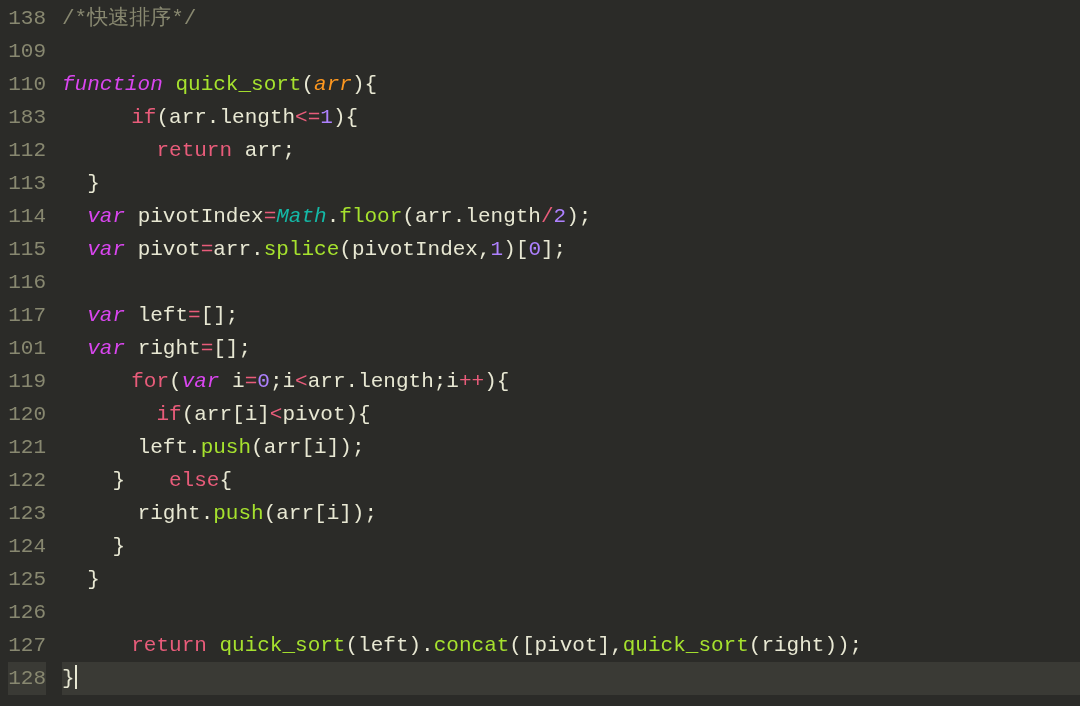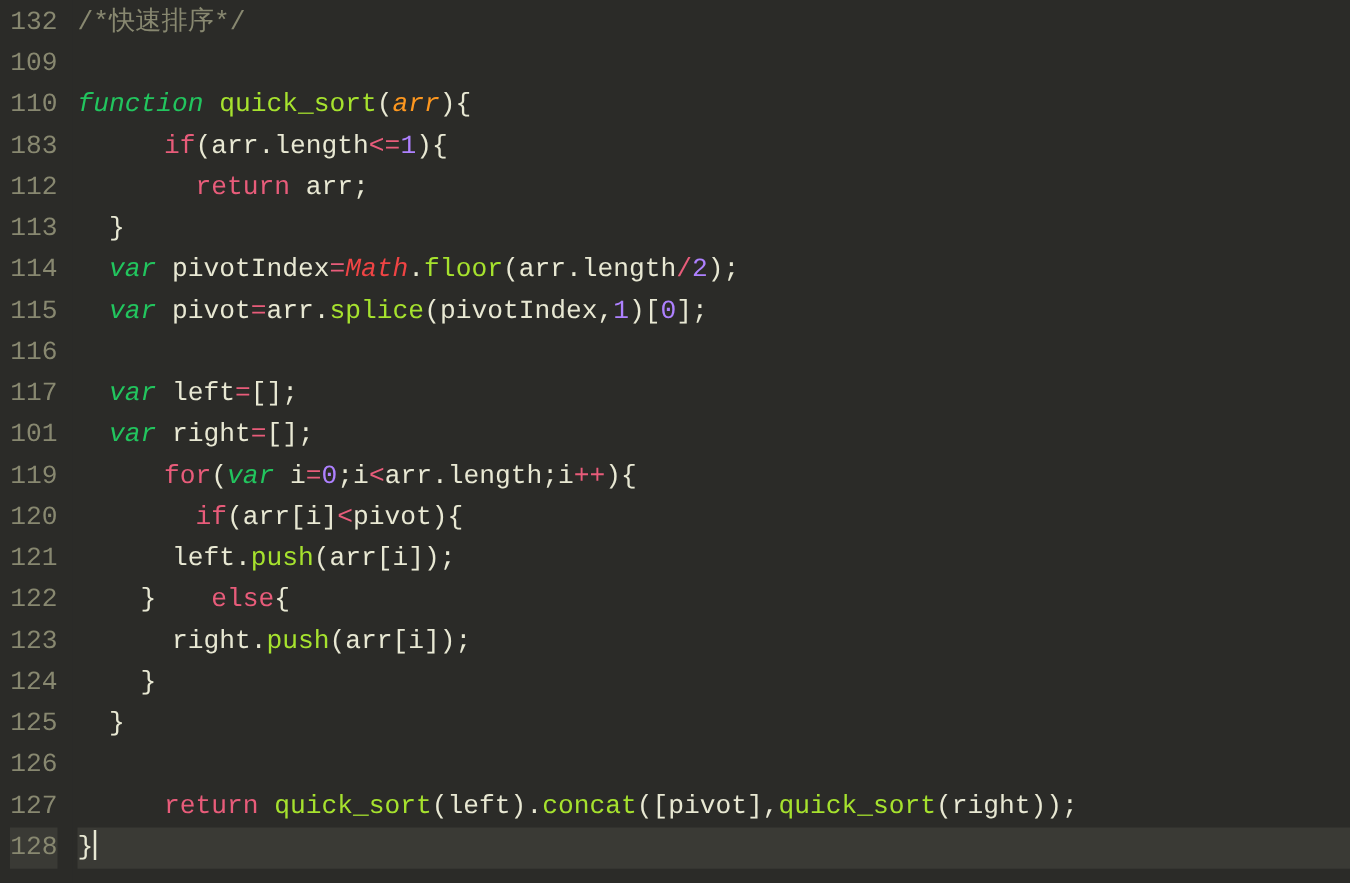--- a/index.html
+++ b/index.html
@@ -33,45 +33,45 @@
     .code {
       flex: 1;
       padding: 2px 0 0 4px;
       white-space: pre;
     }
     .line { height: 33px; }
     .line.current-line {
       background: #3a3a35;
     }
     .comment  { color: #888870; margin-top: 16px; }
-    .storage  { color: #22c55e; font-style: italic; }
+    .storage  { color: #d946ef; font-style: italic; }
     .keyword  { color: #e85c7a; margin-left: 44px; }
     .entity   { color: #a6e22e; }
     .param    { color: #fd971f; font-style: italic; }
     .support  { color: #a6e22e; }
-    .supportc { color: #ef4444; font-style: italic; }
+    .supportc { color: #14b8a6; font-style: italic; }
     .number   { color: #ae81ff; }
     .operator { color: #e85c7a; }
     .punct    { color: #e8e8d3; }
     .plain    { color: #e8e8d3; text-align: center; }
     .cursor {
       display: inline-block;
       width: 2px;
       height: 24px;
       background: #e8e8d3;
       vertical-align: middle;
       margin-bottom: 3px;
     }
   </style>
 </head>
 <body>
 
 <div class="editor">
   <div class="gutter" id="gutter">
-      <div>132</div>
+      <div>138</div>
       <div>109</div>
       <div>110</div>
       <div>183</div>
       <div>112</div>
       <div>113</div>
       <div>114</div>
       <div>115</div>
       <div>116</div>
       <div>117</div>
       <div>101</div>

